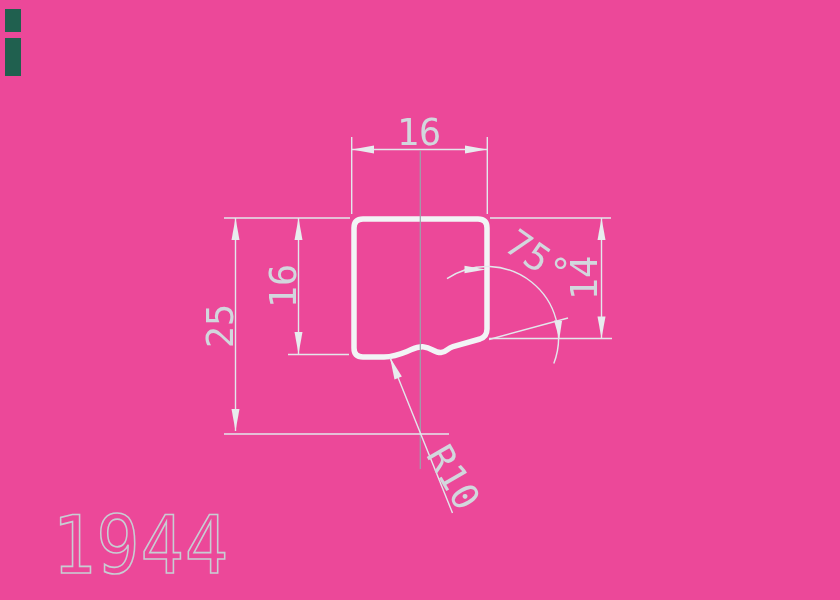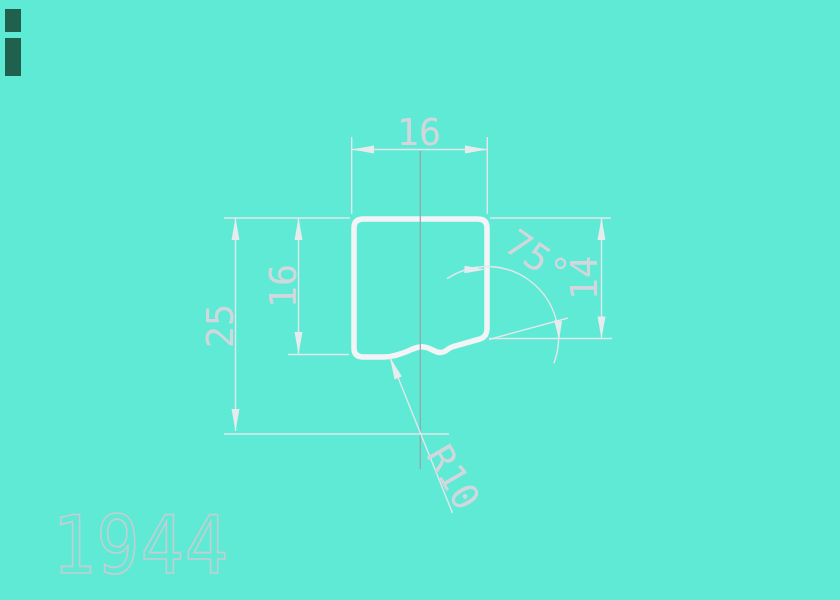--- a/index.html
+++ b/index.html
@@ -1,18 +1,18 @@
 <!DOCTYPE html>
 <html><head>
 <meta charset="utf-8">
 <style>
   html,body{margin:0;padding:0;background:#222933;}
   .canvas{
     position:relative;width:840px;height:600px;overflow:hidden;
-    background:#5eead4;font-family:"DejaVu Sans Mono",monospace;
+    background:#ec4899;font-family:"DejaVu Sans Mono",monospace;
   }
   .corner-mark{position:absolute;left:5px;width:16px;}
   .mark1{top:9px;height:23px;background:#20604f;}
   .mark2{top:38px;height:38px;background:#20604f;}
   svg text{
     font-family:"DejaVu Sans Mono",monospace;
     font-size:37px;fill:#d2d7dd;
   }
   .part-number{
     position:absolute;left:52px;top:506px;

